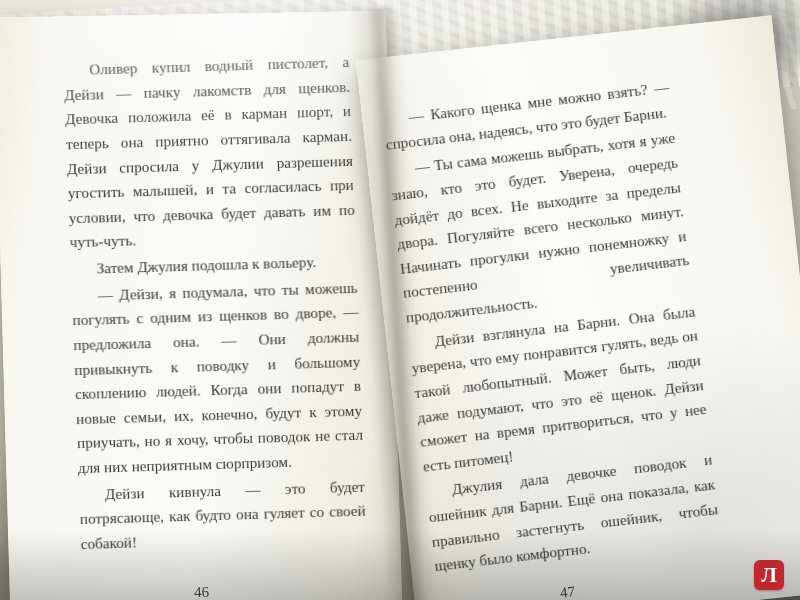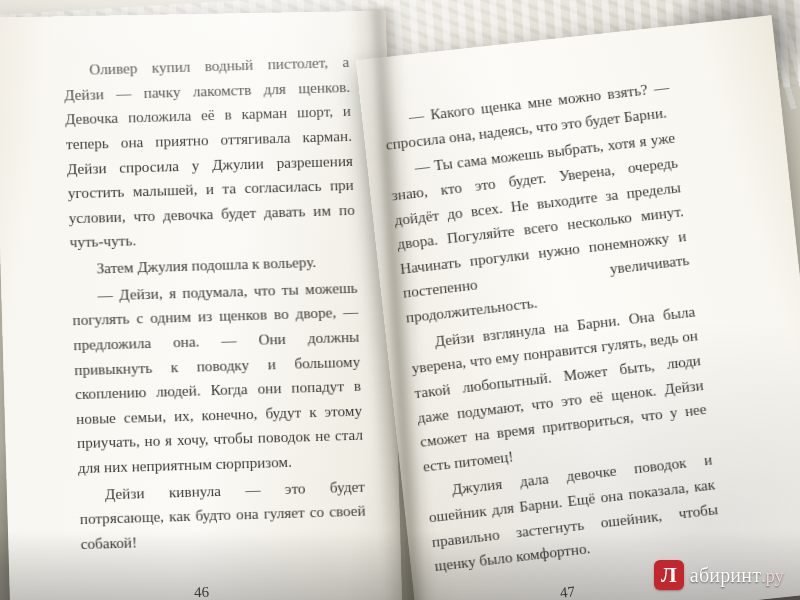--- a/index.html
+++ b/index.html
@@ -236,18 +236,15 @@
 
     <div class="folio folio-left">46</div>
     <div class="folio folio-right">47</div>
   </div>
 
   <div class="sheen"></div>
   <div class="bottom-shadow"></div>
 
   <div class="watermark">
     <div class="wm-badge">Л</div>
-    <div class="wm-text">
-      <span>абиринт</span><span class="dom">.ру</span>
-    </div>
   </div>
 
 </div>
 
 </body></html>

